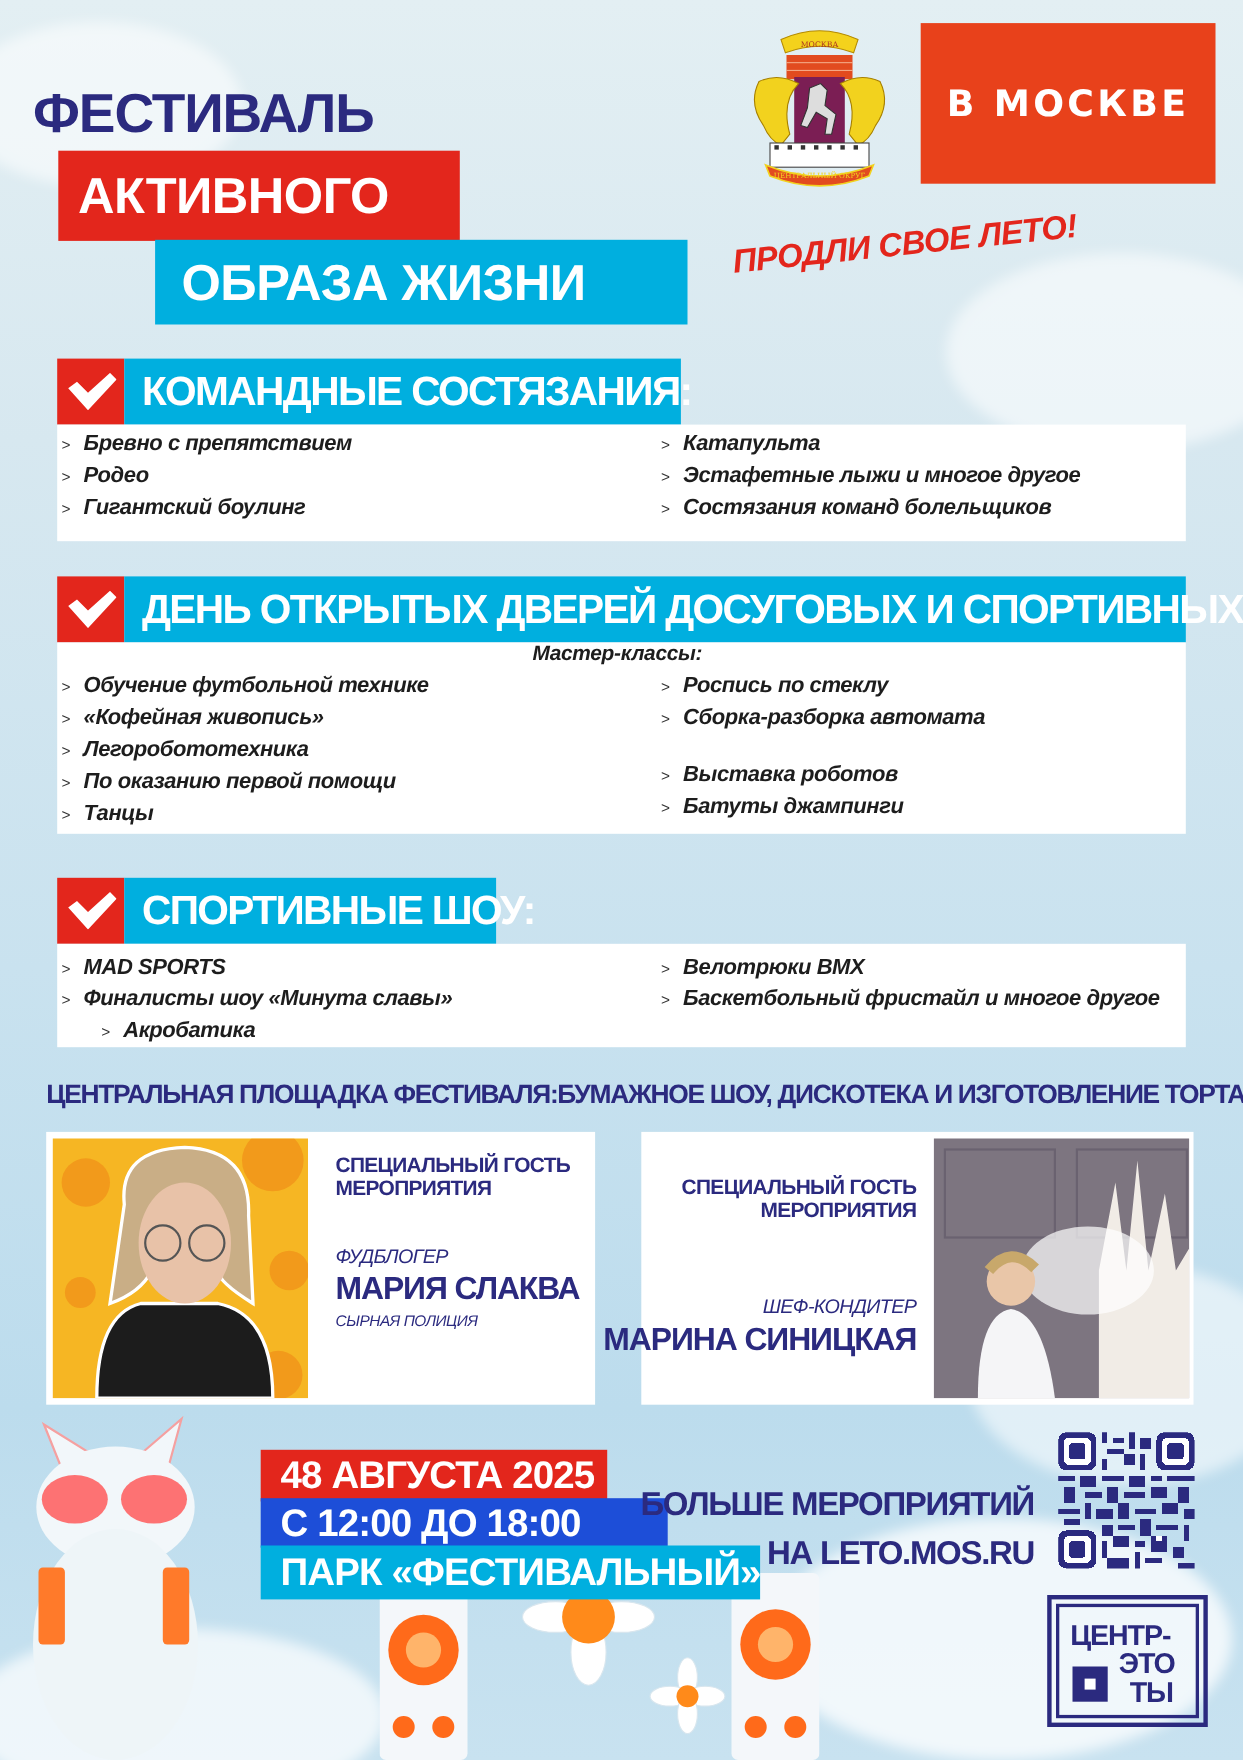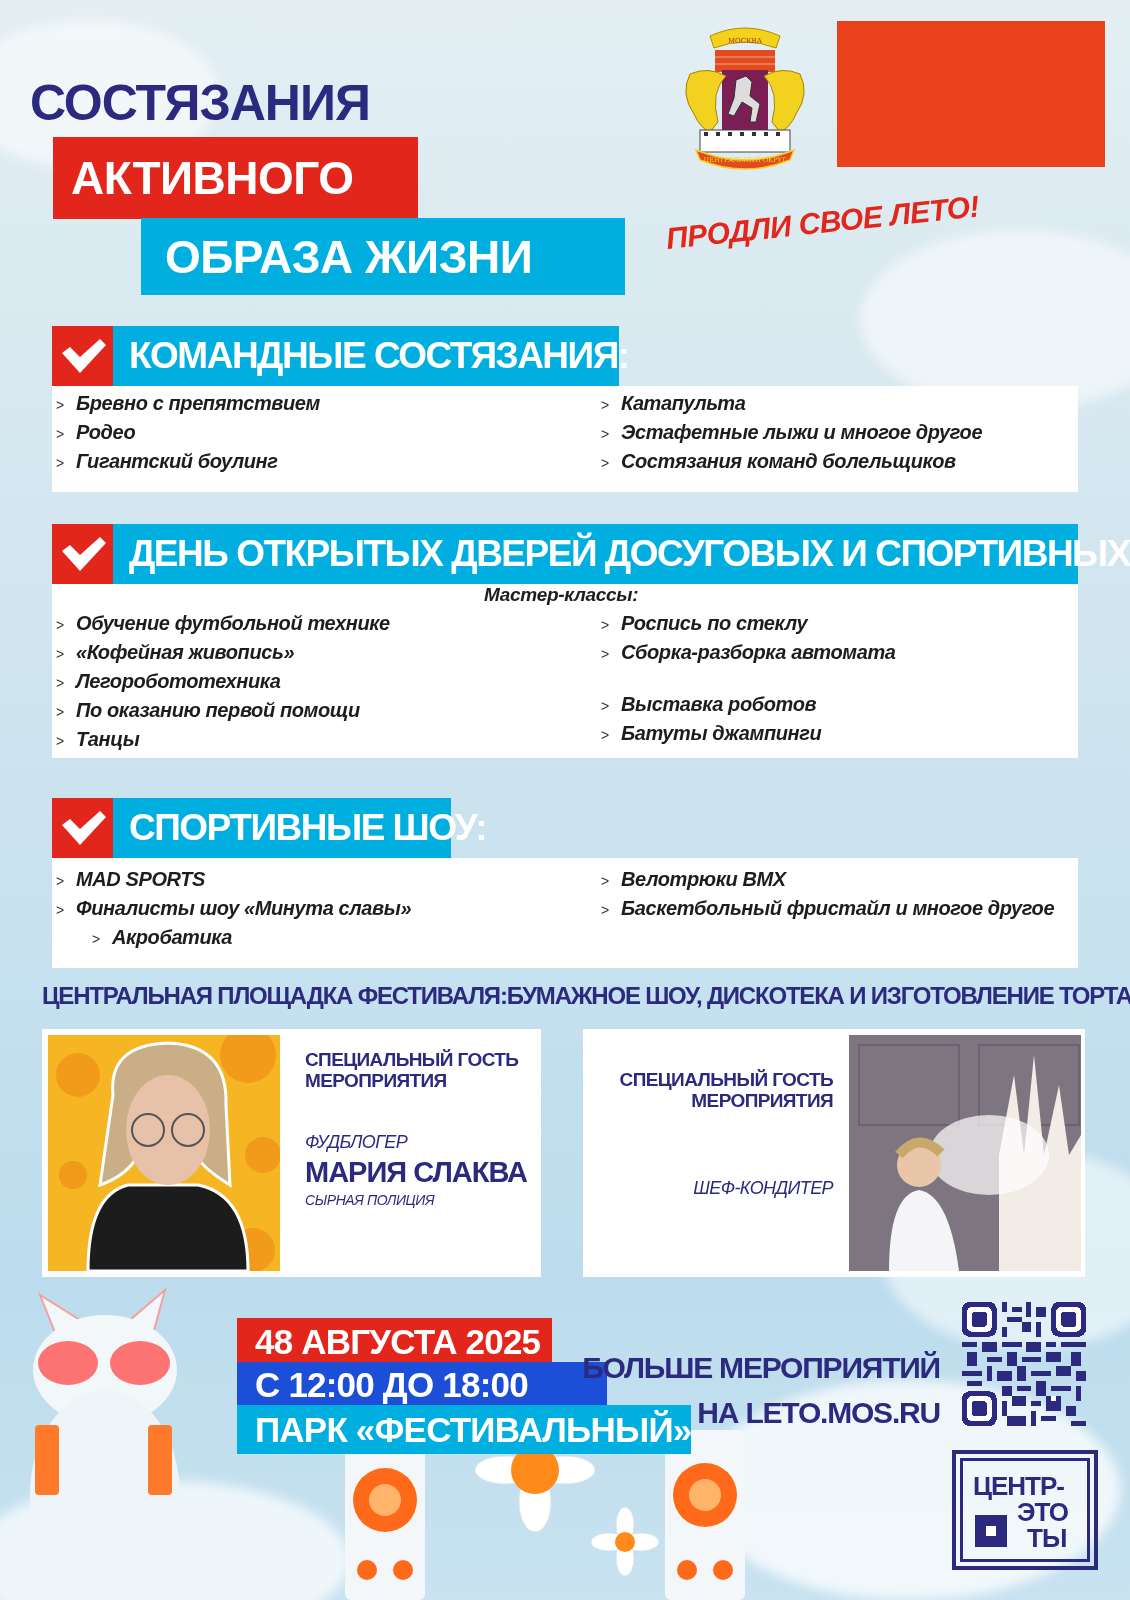--- a/index.html
+++ b/index.html
@@ -59,21 +59,21 @@
 </style>
 </head>
 <body>
 
 <div class="cloud" style="left:-40px;top:20px;width:260px;height:150px;"></div>
 <div class="cloud" style="left:860px;top:230px;width:320px;height:180px;"></div>
 <div class="cloud" style="left:880px;top:1150px;width:300px;height:200px;"></div>
 <div class="cloud" style="left:700px;top:1380px;width:420px;height:220px;background:rgba(255,255,255,0.75);"></div>
 <div class="cloud" style="left:-30px;top:1480px;width:380px;height:160px;background:rgba(255,255,255,0.7);"></div>
 
-<div class="abs t-fest">СОСТЯЗАНИЯ</div>
+<div class="abs t-fest">ФЕСТИВАЛЬ</div>
 <div class="t-box t-red">
   <span>АКТИВНОГО</span>
 </div>
 <div class="t-box t-blue">
   <span>ОБРАЗА ЖИЗНИ</span>
 </div>
 
 <div class="abs emblem">
   <svg width="150" height="148" viewBox="0 0 150 148">
     <path d="M40 14 Q75 -2 110 14 L106 26 Q75 14 44 26 Z" fill="#f4d21c" stroke="#b48a00" stroke-width="1"></path>
@@ -96,20 +96,21 @@
         <rect x="82" y="110" width="4" height="4"></rect>
         <rect x="94" y="110" width="4" height="4"></rect>
         <rect x="106" y="110" width="4" height="4"></rect>
       </g>
     <path d="M26 128 Q75 148 124 128 L120 138 Q75 156 30 138 Z" fill="#e24b1f" stroke="#f2d21e" stroke-width="1.5"></path>
     <text x="75" y="140" font-size="6.5" text-anchor="middle" fill="#f2d21e" font-family="DejaVu Serif, serif">ЦЕНТРАЛЬНЫЙ ОКРУГ</text>
   </svg>
 </div>
 
 <div class="abs leto-logo">
+  <div class="leto-small">В МОСКВЕ</div>
 </div>
 
 <div class="abs slogan">ПРОДЛИ СВОЕ ЛЕТО!</div>
 
 <div class="sec-head" style="top:326px;">
   <div class="check-box">
     <svg width="46" height="34" viewBox="0 0 46 34">
         <path d="M2 14 L10 8 L20 18 L40 0 L46 6 L20 34 Z" fill="#fff"></path>
       </svg>
   </div>
@@ -146,21 +147,21 @@
 </div>
 
 <div class="sec-head" style="top:798px;">
   <div class="check-box">
     <svg width="46" height="34" viewBox="0 0 46 34">
         <path d="M2 14 L10 8 L20 18 L40 0 L46 6 L20 34 Z" fill="#fff"></path>
       </svg>
   </div>
   <div class="sec-title" style="width:338px;">СПОРТИВНЫЕ ШОУ:</div>
 </div>
-<div class="sec-body" style="top:858px;height:110px;">
+<div class="sec-body" style="top:858px;height:94px;">
   <div class="item" style="left:0;top:10px;"><span class="arrow">&gt;</span><span>MAD SPORTS</span></div>
   <div class="item" style="left:0;top:39px;"><span class="arrow">&gt;</span><span>Финалисты шоу «Минута славы»</span></div>
   <div class="item" style="left:0;top:68px;margin-left:36px;"><span class="arrow">&gt;</span><span>Акробатика</span></div>
   <div class="item" style="left:545px;top:10px;"><span class="arrow">&gt;</span><span>Велотрюки BMX</span></div>
   <div class="item" style="left:545px;top:39px;"><span class="arrow">&gt;</span><span>Баскетбольный фристайл и многое другое</span></div>
 </div>
 
 <div class="abs central">ЦЕНТРАЛЬНАЯ ПЛОЩАДКА ФЕСТИВАЛЯ:БУМАЖНОЕ ШОУ, ДИСКОТЕКА И ИЗГОТОВЛЕНИЕ ТОРТА</div>
 
 <div class="card" style="left:42px;top:1029px;width:499px;height:248px;">
@@ -186,20 +187,21 @@
   <div class="g-name" style="left:263px;top:127px;">МАРИЯ СЛАКВА</div>
   <div class="g-sub" style="left:263px;top:163px;">СЫРНАЯ ПОЛИЦИЯ</div>
 </div>
 
 <div class="card" style="left:583px;top:1029px;width:502px;height:248px;">
   <div class="g-label" style="right:252px;top:40px;text-align:right;">
       <div>СПЕЦИАЛЬНЫЙ ГОСТЬ</div>
       <div>МЕРОПРИЯТИЯ</div>
     </div>
   <div class="g-role" style="right:252px;top:149px;">ШЕФ-КОНДИТЕР</div>
+  <div class="g-name" style="right:252px;top:173px;">МАРИНА СИНИЦКАЯ</div>
   <div class="photo" style="left:266px;top:6px;width:232px;height:236px;background:#7d7580;">
     <svg width="232" height="236" viewBox="0 0 232 236">
       <rect x="10" y="10" width="100" height="80" fill="none" stroke="#6a6270" stroke-width="2"></rect>
       <rect x="130" y="10" width="100" height="80" fill="none" stroke="#6a6270" stroke-width="2"></rect>
       <path d="M150 236 L150 120 L165 40 L175 120 L185 20 L195 120 L210 50 L220 120 L232 100 L232 236 Z" fill="#f1ece6"></path>
       <ellipse cx="140" cy="120" rx="60" ry="40" fill="rgba(255,255,255,0.7)"></ellipse>
       <circle cx="70" cy="130" r="22" fill="#e9c6a8"></circle>
       <path d="M40 236 Q40 160 70 155 Q100 160 110 236 Z" fill="#f5f5f7"></path>
       <path d="M50 120 Q70 96 92 118" fill="none" stroke="#c8a86b" stroke-width="10"></path>
     </svg>

